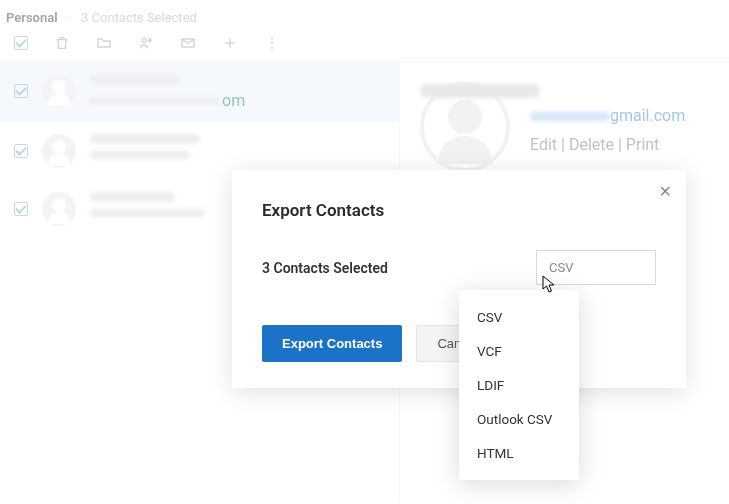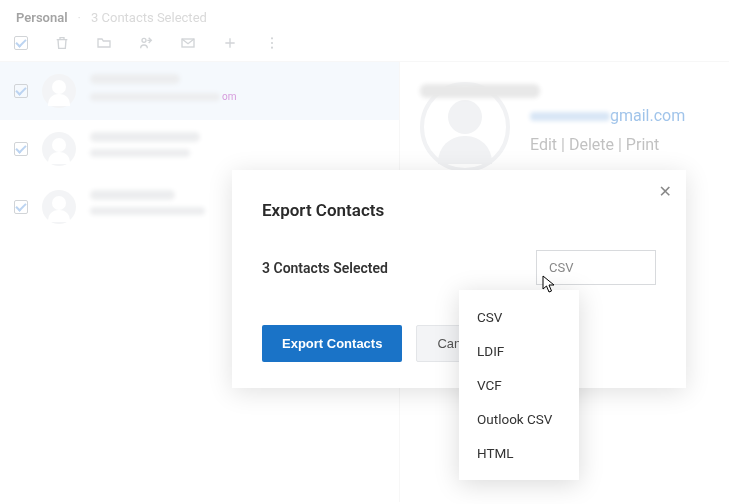--- a/index.html
+++ b/index.html
@@ -1,20 +1,20 @@
 <!DOCTYPE html>
 <html><head>
 <meta charset="utf-8">
 <style>
   * { box-sizing: border-box; margin: 0; padding: 0; }
   html, body { width: 729px; height: 504px; font-family: -apple-system, "Segoe UI", Roboto, Arial, sans-serif; background: #fff; overflow: hidden; position: relative; }
   .overlay { position: absolute; inset: 0; background: rgba(255,255,255,0.55); pointer-events: none; z-index: 5; }
 
   
-  .header { display: flex; align-items: center; gap: 10px; padding: 10px 16px 4px; font-size: 13px; color: #555; }
+  .header { display: flex; align-items: center; gap: 10px; padding: 10px 6px 4px; font-size: 13px; color: #555; }
   .header .title { font-weight: 600; color: #333; }
   .header .dot { color: #bbb; }
   .header .sel { color: #aaa; }
 
   
   .toolbar { display: flex; align-items: center; gap: 26px; padding: 6px 14px 10px; border-bottom: 1px solid #eee; color: #9aa0a6; }
   .tb-icon { width: 16px; height: 16px; display: inline-flex; align-items: center; justify-content: center; }
   .checkbox { width: 14px; height: 14px; border: 1.5px solid #9aa0a6; border-radius: 2px; display: inline-flex; align-items: center; justify-content: center; }
   .checkbox.checked::after { content: ""; width: 4px; height: 8px; border: solid #6a9fe0; border-width: 0 2px 2px 0; transform: rotate(45deg); margin-top: -2px; }
 
@@ -24,21 +24,21 @@
   .right { flex: 1; padding: 20px; }
 
   .contact-row { display: flex; align-items: flex-start; gap: 14px; padding: 12px 14px; }
   .contact-row.selected { background: #e9f2fb; }
   .contact-row .cb-col { padding-top: 6px; }
   .avatar-sm { width: 34px; height: 34px; background: #e5e7ea; border-radius: 50%; position: relative; }
   .avatar-sm::after { content: ""; position: absolute; width: 14px; height: 14px; background: #fff; border-radius: 50%; top: 6px; left: 10px; }
   .avatar-sm::before { content: ""; position: absolute; width: 22px; height: 12px; background: #fff; border-radius: 10px 10px 0 0; bottom: 2px; left: 6px; }
   .blur-line { height: 10px; border-radius: 5px; background: #d6d8db; filter: blur(2px); }
   .contact-info { display: flex; flex-direction: column; gap: 7px; }
-  .row-suffix { color: #a21caf; font-size: 10px; filter: blur(0.3px); }
+  .row-suffix { color: #15803d; font-size: 16px; filter: blur(0.3px); }
 
   
   .avatar-lg { width: 90px; height: 90px; border: 4px solid #e0e2e6; border-radius: 50%; position: relative; float: left; margin-right: 20px; }
   .avatar-lg::after { content: ""; position: absolute; width: 34px; height: 34px; background: #e0e2e6; border-radius: 50%; top: 14px; left: 24px; }
   .avatar-lg::before { content: ""; position: absolute; width: 54px; height: 28px; background: #e0e2e6; border-radius: 26px 26px 0 0; bottom: 4px; left: 14px; }
   .detail-name { height: 14px; width: 120px; background: #ccc; border-radius: 6px; filter: blur(2px); margin-bottom: 8px; margin-top: 2px; }
   .detail-email { font-size: 16px; color: #2d7cd1; margin-bottom: 10px; }
   .detail-email .blurbit { display:inline-block; width:80px; height:9px; background:#a9c8ea; filter:blur(2px); border-radius:4px; vertical-align:middle; }
   .actions { font-size: 16px; color: #777; }
 
@@ -165,22 +165,22 @@
     </div>
   </div>
   <div class="modal-buttons">
     <button class="btn btn-primary">Export Contacts</button>
     <button class="btn btn-secondary">Cancel</button>
   </div>
 </div>
 
 <div class="dropdown">
   <div class="opt">CSV</div>
+  <div class="opt">VCF</div>
   <div class="opt">LDIF</div>
-  <div class="opt">VCF</div>
   <div class="opt">Outlook CSV</div>
   <div class="opt">HTML</div>
 </div>
 
 <div class="cursor">
   <svg viewBox="0 0 16 20">
       <path d="M1 1 L1 14 L4.5 11 L7 17 L9.5 16 L7 10 L12 10 Z" fill="#fff" stroke="#000" stroke-width="1"></path>
     </svg>
 </div>
 

